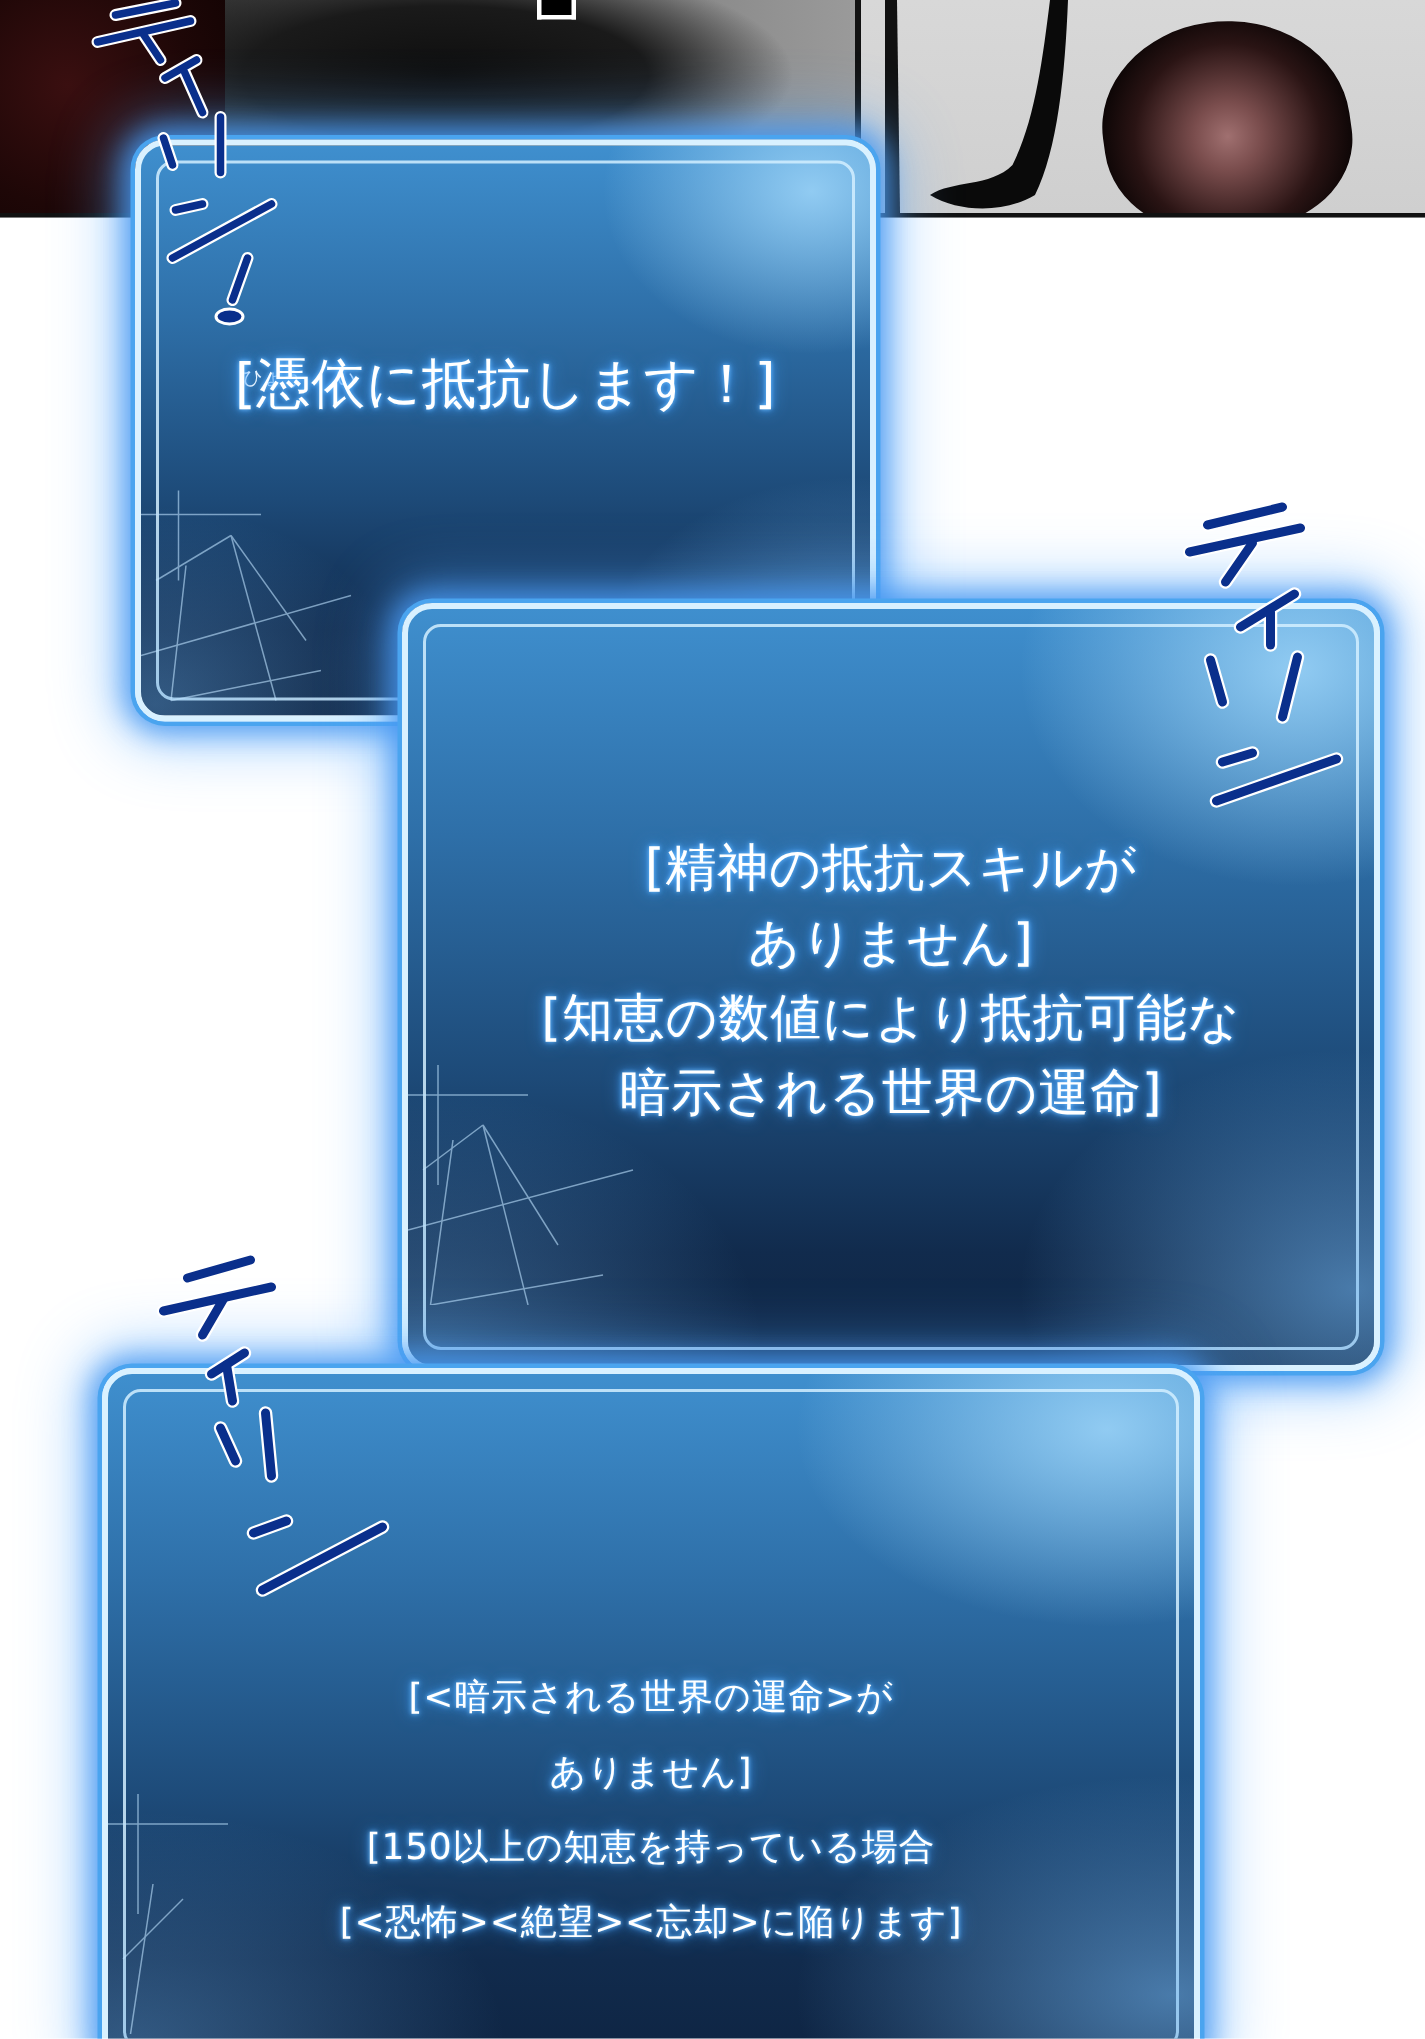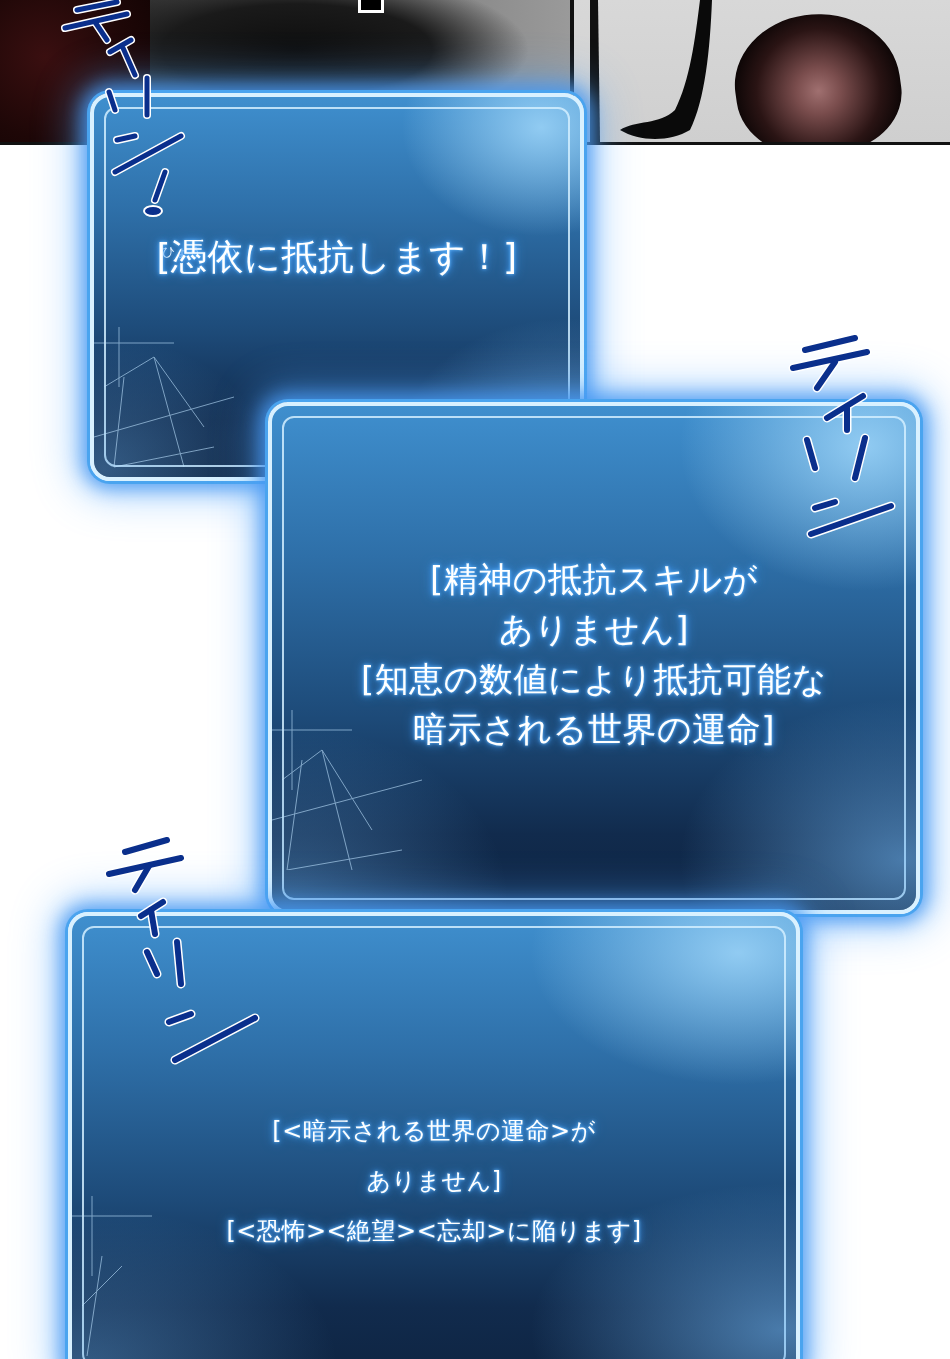--- a/index.html
+++ b/index.html
@@ -171,20 +171,21 @@
     <g stroke="#bfe3ff" stroke-width="1" fill="none" opacity="0.8">
       <line x1="0" y1="20" x2="80" y2="20"></line>
         <line x1="20" y1="0" x2="20" y2="80"></line>
       <line x1="10" y1="110" x2="50" y2="70"></line>
         <line x1="30" y1="60" x2="15" y2="160"></line>
     </g>
   </svg>
   <div class="sys-text">
     <span class="line">[&lt;暗示される世界の運命&gt;が</span>
     <span class="line">ありません]</span>
+    <span class="line">[150以上の知恵を持っている場合</span>
     <span class="line">[&lt;恐怖&gt;&lt;絶望&gt;&lt;忘却&gt;に陥ります]</span>
   </div>
 </div>
 
 <div class="sfx" style="left:55px; top:0; width:120px; height:230px;">
   <svg width="120" height="230" viewBox="0 0 120 230">
     <g stroke="#ffffff" stroke-width="8" stroke-linecap="round" fill="none">
       <line x1="22" y1="10" x2="62" y2="2"></line>
         <line x1="10" y1="28" x2="72" y2="14"></line>
         <line x1="40" y1="22" x2="52" y2="40"></line>

